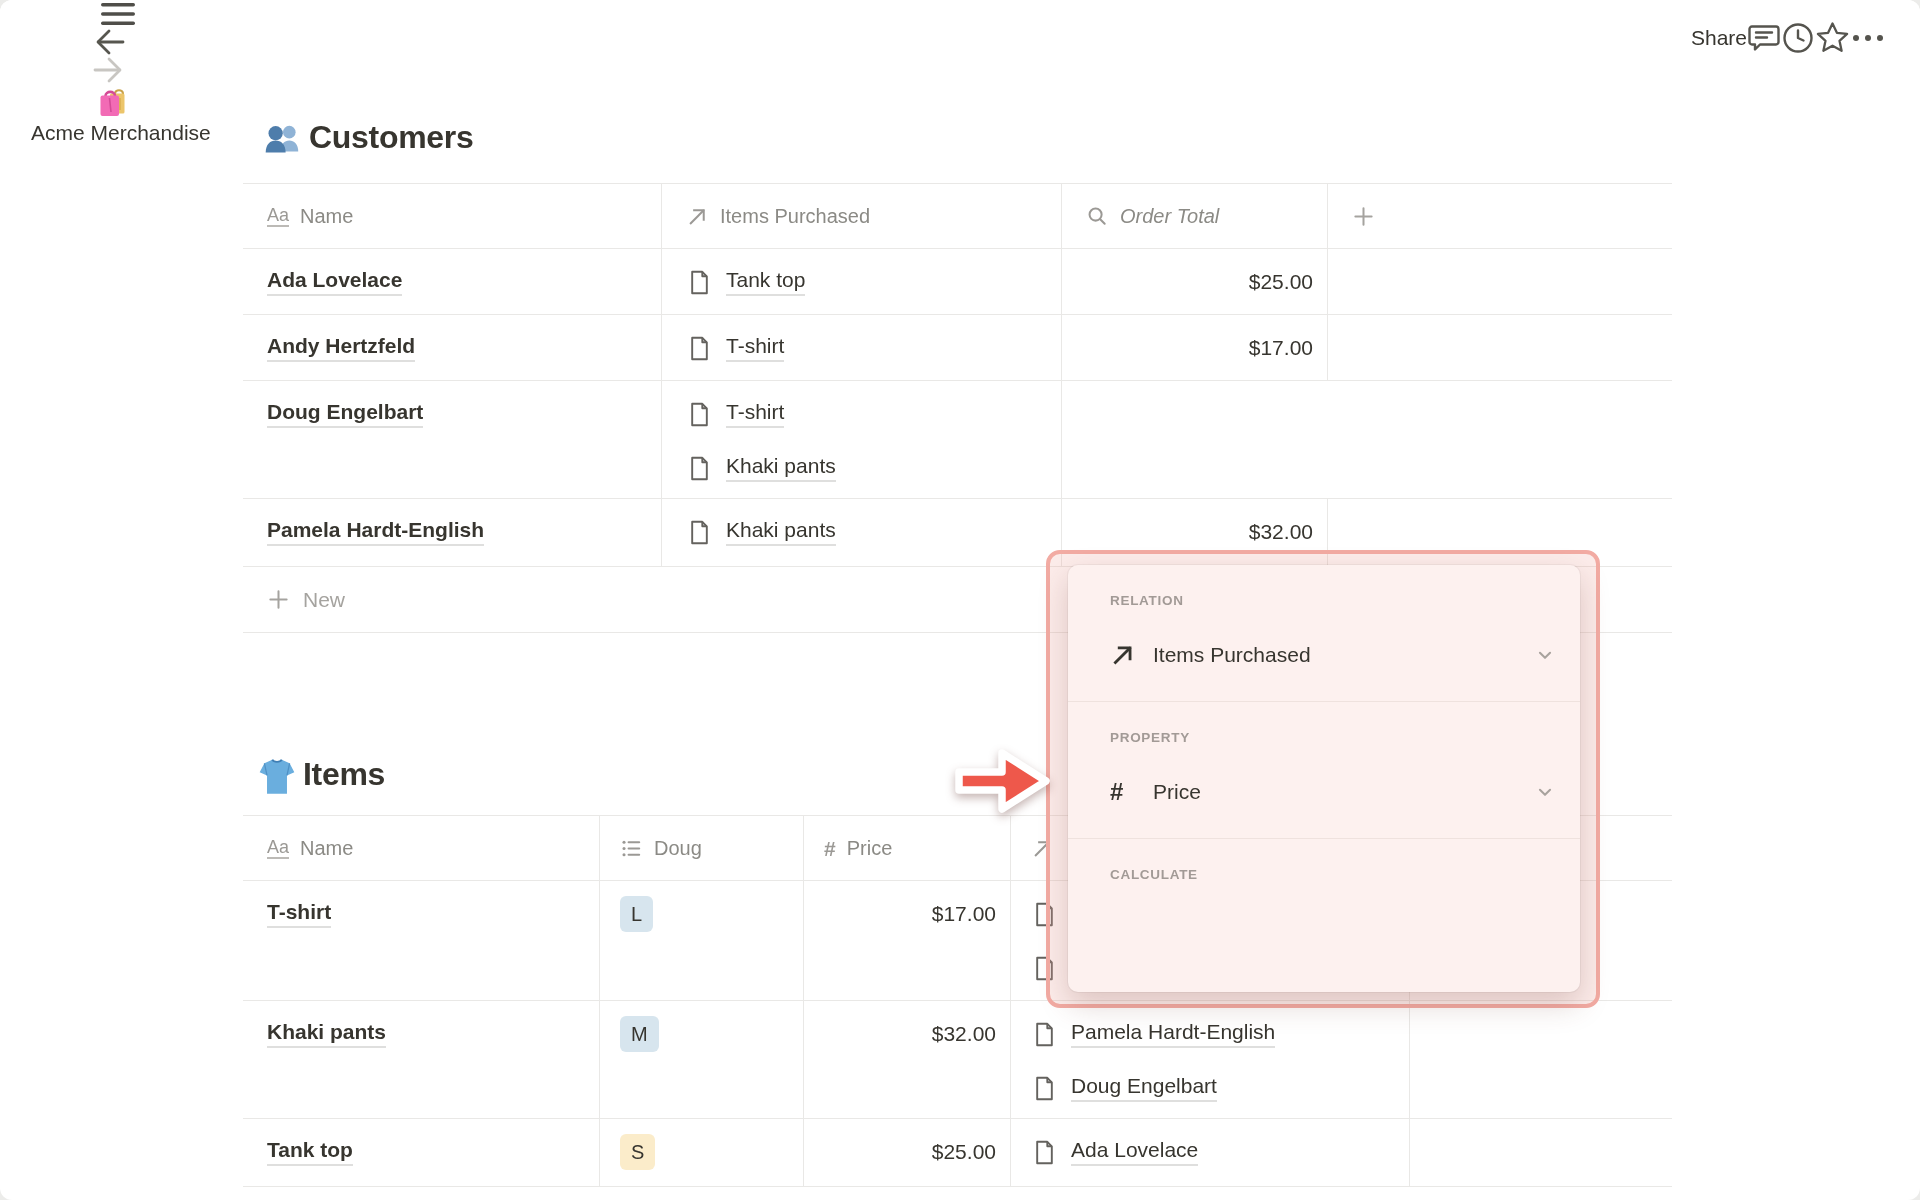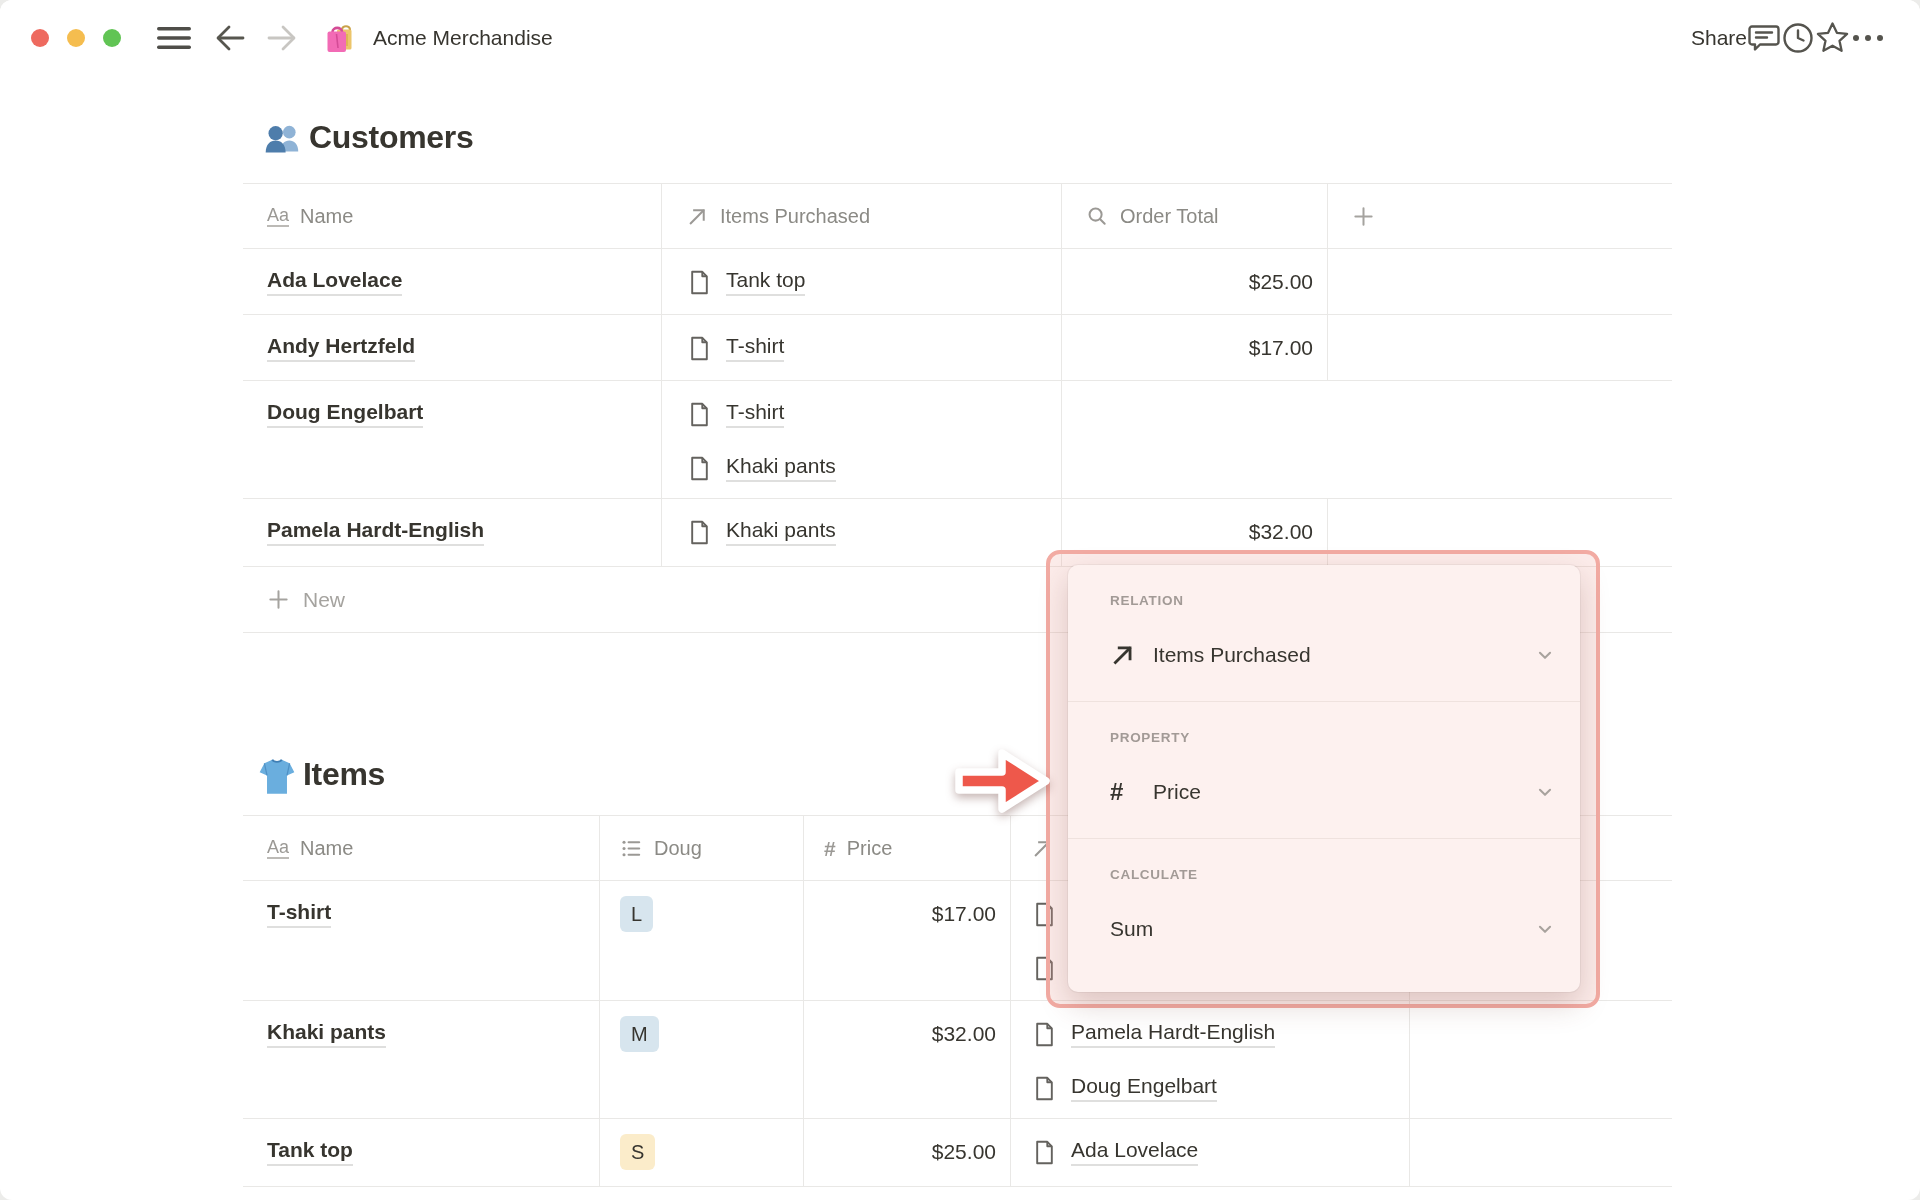--- a/index.html
+++ b/index.html
@@ -14,21 +14,21 @@
     width:1920px;height:1200px;position:relative;
     background:#ececea;
     font-family:"Liberation Sans","DejaVu Sans",sans-serif;
     color:var(--ink);
     -webkit-font-smoothing:antialiased;
   }
   .window{position:absolute;inset:0;background:#fff;border-radius:12px;overflow:hidden;}
 
   
   .titlebar{position:absolute;top:0;left:0;right:0;height:76px;background:#fff;}
-  .tb-left{position:absolute;left:31px;top:0;height:76px;display:flex;align-items:center;}
+  .tb-left{position:absolute;left:31px;top:0;height:76px;display:flex;align-items:center;flex-direction:column;}
   .tb-right{position:absolute;right:34px;top:0;height:76px;display:flex;align-items:center;}
   .dot{width:18px;height:18px;border-radius:50%;margin-right:18px;}
   .dot.red{background:#ee6a5f;}
   .dot.yellow{background:#f5bd4f;}
   .dot.green{background:#61c454;}
   .tbicon{display:flex;align-items:center;justify-content:center;background:none;border:none;padding:0;cursor:pointer;}
   .hamburger{margin-left:18px;margin-right:24px;}
   .nav-back{margin-right:22px;}
   .nav-fwd{margin-right:26px;}
   .bag{margin-right:13px;}
@@ -170,21 +170,21 @@
           <span class="aa">Aa</span>
           <span>Name</span>
         </div>
         <div class="th bordered" style="width:400px;">
           <svg width="23" height="23" viewBox="0 0 24 24" fill="none" stroke="#9b9995" stroke-width="2.1" stroke-linecap="square">
             <path d="M5 19 L18 6"></path>
             <path d="M8.5 5.5 H18.5 V15.5"></path>
           </svg>
           <span>Items Purchased</span>
         </div>
-        <div class="th bordered" style="width:266px;">
+        <div class="th bordered" style="width:266px;font-style:italic;">
           <svg width="23" height="23" viewBox="0 0 24 24" fill="none" stroke="#9b9995" stroke-width="2.1" stroke-linecap="round">
             <circle cx="10" cy="10" r="6.3"></circle>
             <path d="M14.8 14.8 L19.5 19.5"></path>
           </svg>
           <span>Order Total</span>
         </div>
         <div class="th" style="width:344px;">
           <svg width="23" height="23" viewBox="0 0 24 24" fill="none" stroke="#a5a39f" stroke-width="2.1" stroke-linecap="round">
             <path d="M12 3.5 V20.5 M3.5 12 H20.5"></path>
           </svg>
@@ -430,26 +430,20 @@
           </span>
           <span class="pval">Price</span>
           <svg class="chev" width="18" height="18" viewBox="0 0 16 16" fill="none" stroke="#a8a29d" stroke-width="1.8" stroke-linecap="round" stroke-linejoin="round">
             <path d="M3.5 6 L8 10.5 L12.5 6"></path>
           </svg>
         </div>
       </div>
       <div class="pdiv"></div>
       <div class="psec">
         <div class="plabel">CALCULATE</div>
-        <div class="prow">
-          <span class="pval">Sum</span>
-          <svg class="chev" width="18" height="18" viewBox="0 0 16 16" fill="none" stroke="#a8a29d" stroke-width="1.8" stroke-linecap="round" stroke-linejoin="round">
-            <path d="M3.5 6 L8 10.5 L12.5 6"></path>
-          </svg>
-        </div>
       </div>
     </div>
 
   <svg class="anno-arrow" width="100" height="78" viewBox="0 0 100 78">
     <path d="M7 30 H50 V11 L94 39 L50 67 V48 H7 Z" fill="#ee584b" stroke="#ffffff" stroke-width="7.5" stroke-linejoin="round"></path>
   </svg>
 
 </div>
 
 </body></html>

